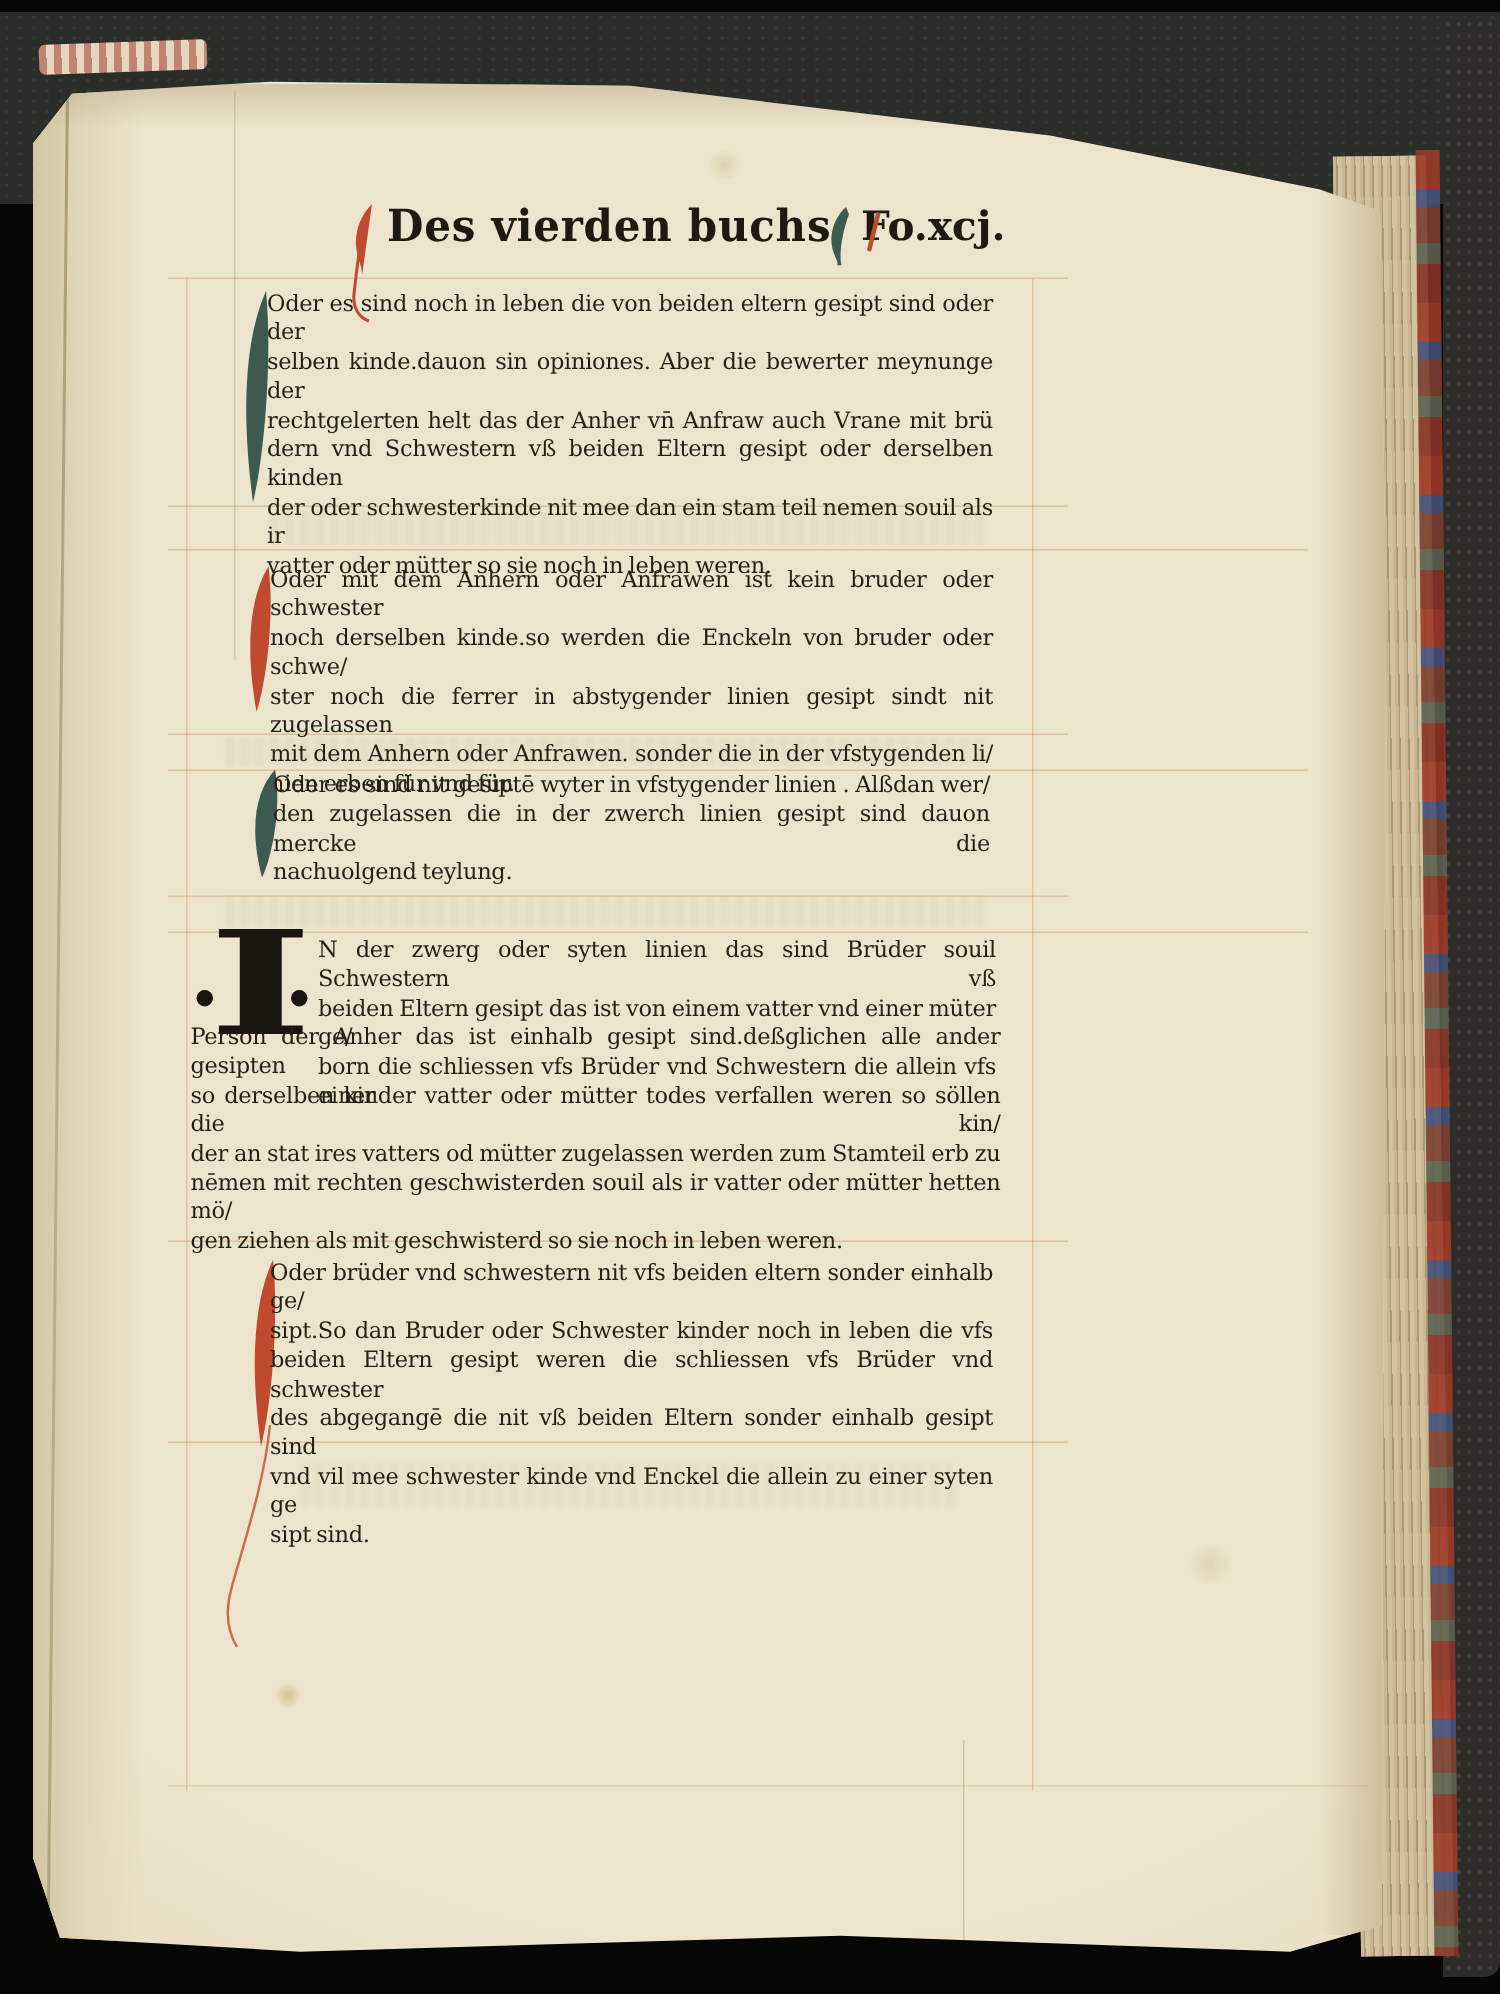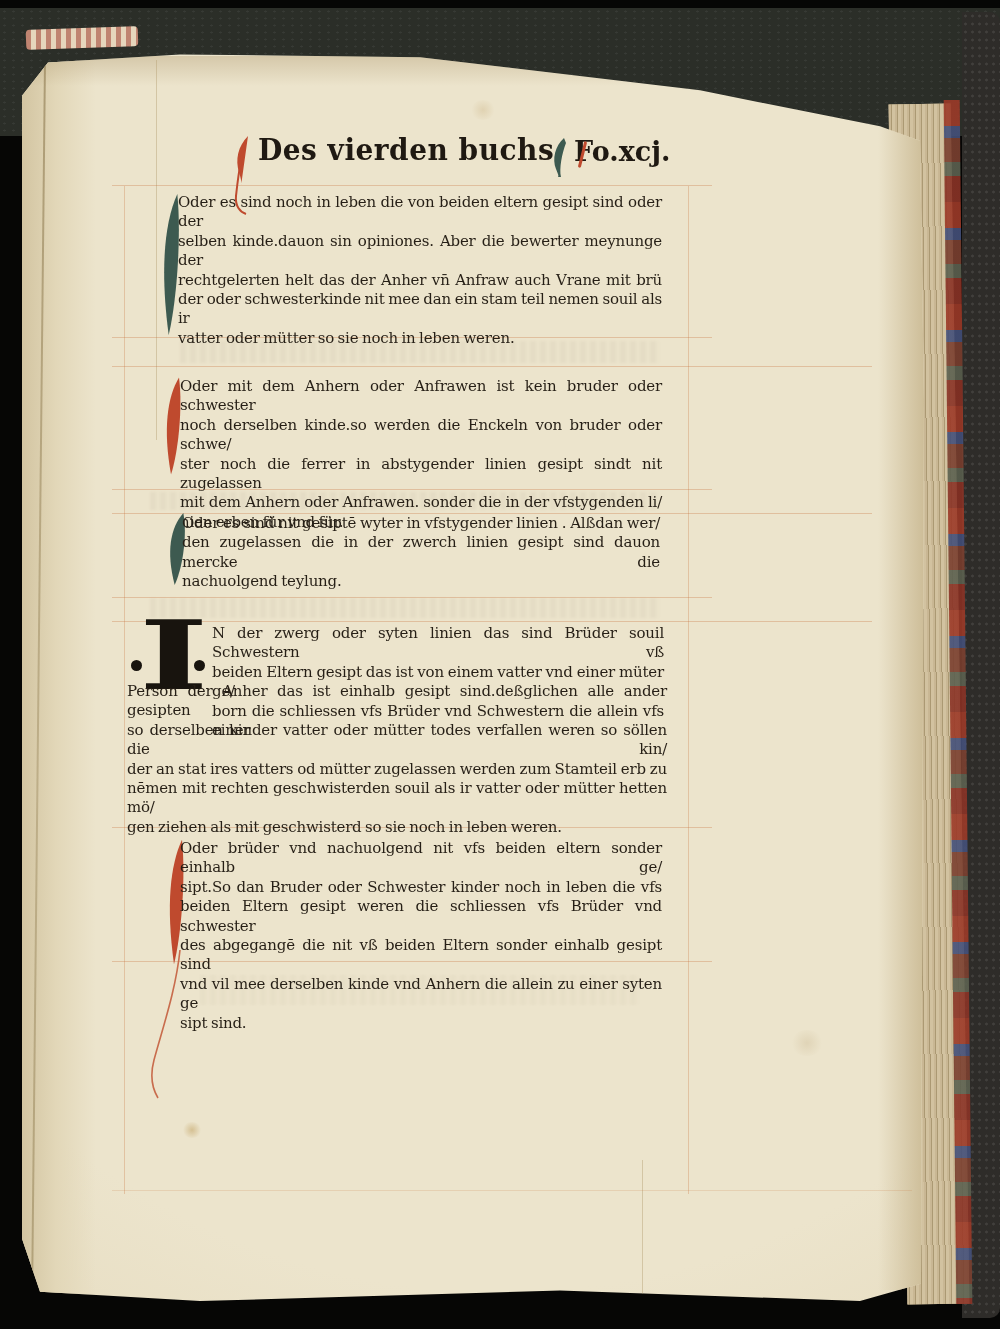--- a/index.html
+++ b/index.html
@@ -124,20 +124,21 @@
     <div class="hdr-folio">Fo.xcj.</div>
     <div class="fo-slash"></div>
 
     <svg class="mark" style="left:160px;top:192px;" width="26" height="145" viewBox="0 0 24 140" preserveAspectRatio="none">
       <path d="M16,2 C4,30 0,75 8,138 C15,108 20,45 16,2 Z" fill="#3d5a50"></path>
     </svg>
     <div class="para" style="left:178px;top:193px;width:484px;">
       <div class="line">Oder es sind noch in leben die von beiden eltern gesipt sind oder der</div>
       <div class="line">selben kinde.dauon sin opiniones. Aber die bewerter meynunge der</div>
       <div class="line">rechtgelerten helt das der Anher vn̄ Anfraw auch Vrane mit brü</div>
+      <div class="line">dern vnd Schwestern vß beiden Eltern gesipt oder derselben kinden</div>
       <div class="line">der oder schwesterkinde nit mee dan ein stam teil nemen souil als ir</div>
       <div class="line short">vatter oder mütter so sie noch in leben weren.</div>
     </div>
 
     <svg class="mark" style="left:163px;top:376px;" width="24" height="100" viewBox="0 0 24 140" preserveAspectRatio="none">
       <path d="M16,2 C4,30 0,75 8,138 C15,108 20,45 16,2 Z" fill="#bf4a2e"></path>
     </svg>
     <div class="para" style="left:180px;top:377px;width:482px;">
       <div class="line">Oder mit dem Anhern oder Anfrawen ist kein bruder oder schwester</div>
       <div class="line">noch derselben kinde.so werden die Enckeln von bruder oder schwe/</div>
@@ -173,21 +174,21 @@
       <div class="line short">gen ziehen als mit geschwisterd so sie noch in leben weren.</div>
     </div>
 
     <svg class="mark" style="left:166px;top:838px;" width="24" height="128" viewBox="0 0 24 140" preserveAspectRatio="none">
       <path d="M16,2 C4,30 0,75 8,138 C15,108 20,45 16,2 Z" fill="#bf4a2e"></path>
     </svg>
     <svg class="flourish" style="left:140px;top:950px;" width="50" height="150" viewBox="0 0 50 150">
       <path d="M40,0 C36,40 22,80 14,110 C10,125 12,138 18,148" fill="none" stroke="#c25736" stroke-width="1.6" opacity="0.85"></path>
     </svg>
     <div class="para" style="left:180px;top:839px;width:482px;">
-      <div class="line">Oder brüder vnd nachuolgend nit vfs beiden eltern sonder einhalb ge/</div>
+      <div class="line">Oder brüder vnd schwestern nit vfs beiden eltern sonder einhalb ge/</div>
       <div class="line">sipt.So dan Bruder oder Schwester kinder noch in leben die vfs</div>
       <div class="line">beiden Eltern gesipt weren die schliessen vfs Brüder vnd schwester</div>
       <div class="line">des abgegangē die nit vß beiden Eltern sonder einhalb gesipt sind</div>
-      <div class="line">vnd vil mee derselben kinde vnd Anhern die allein zu einer syten ge</div>
+      <div class="line">vnd vil mee schwester kinde vnd Enckel die allein zu einer syten ge</div>
       <div class="line short">sipt sind.</div>
     </div>
   </div>
 </div>
 
 </body></html>

